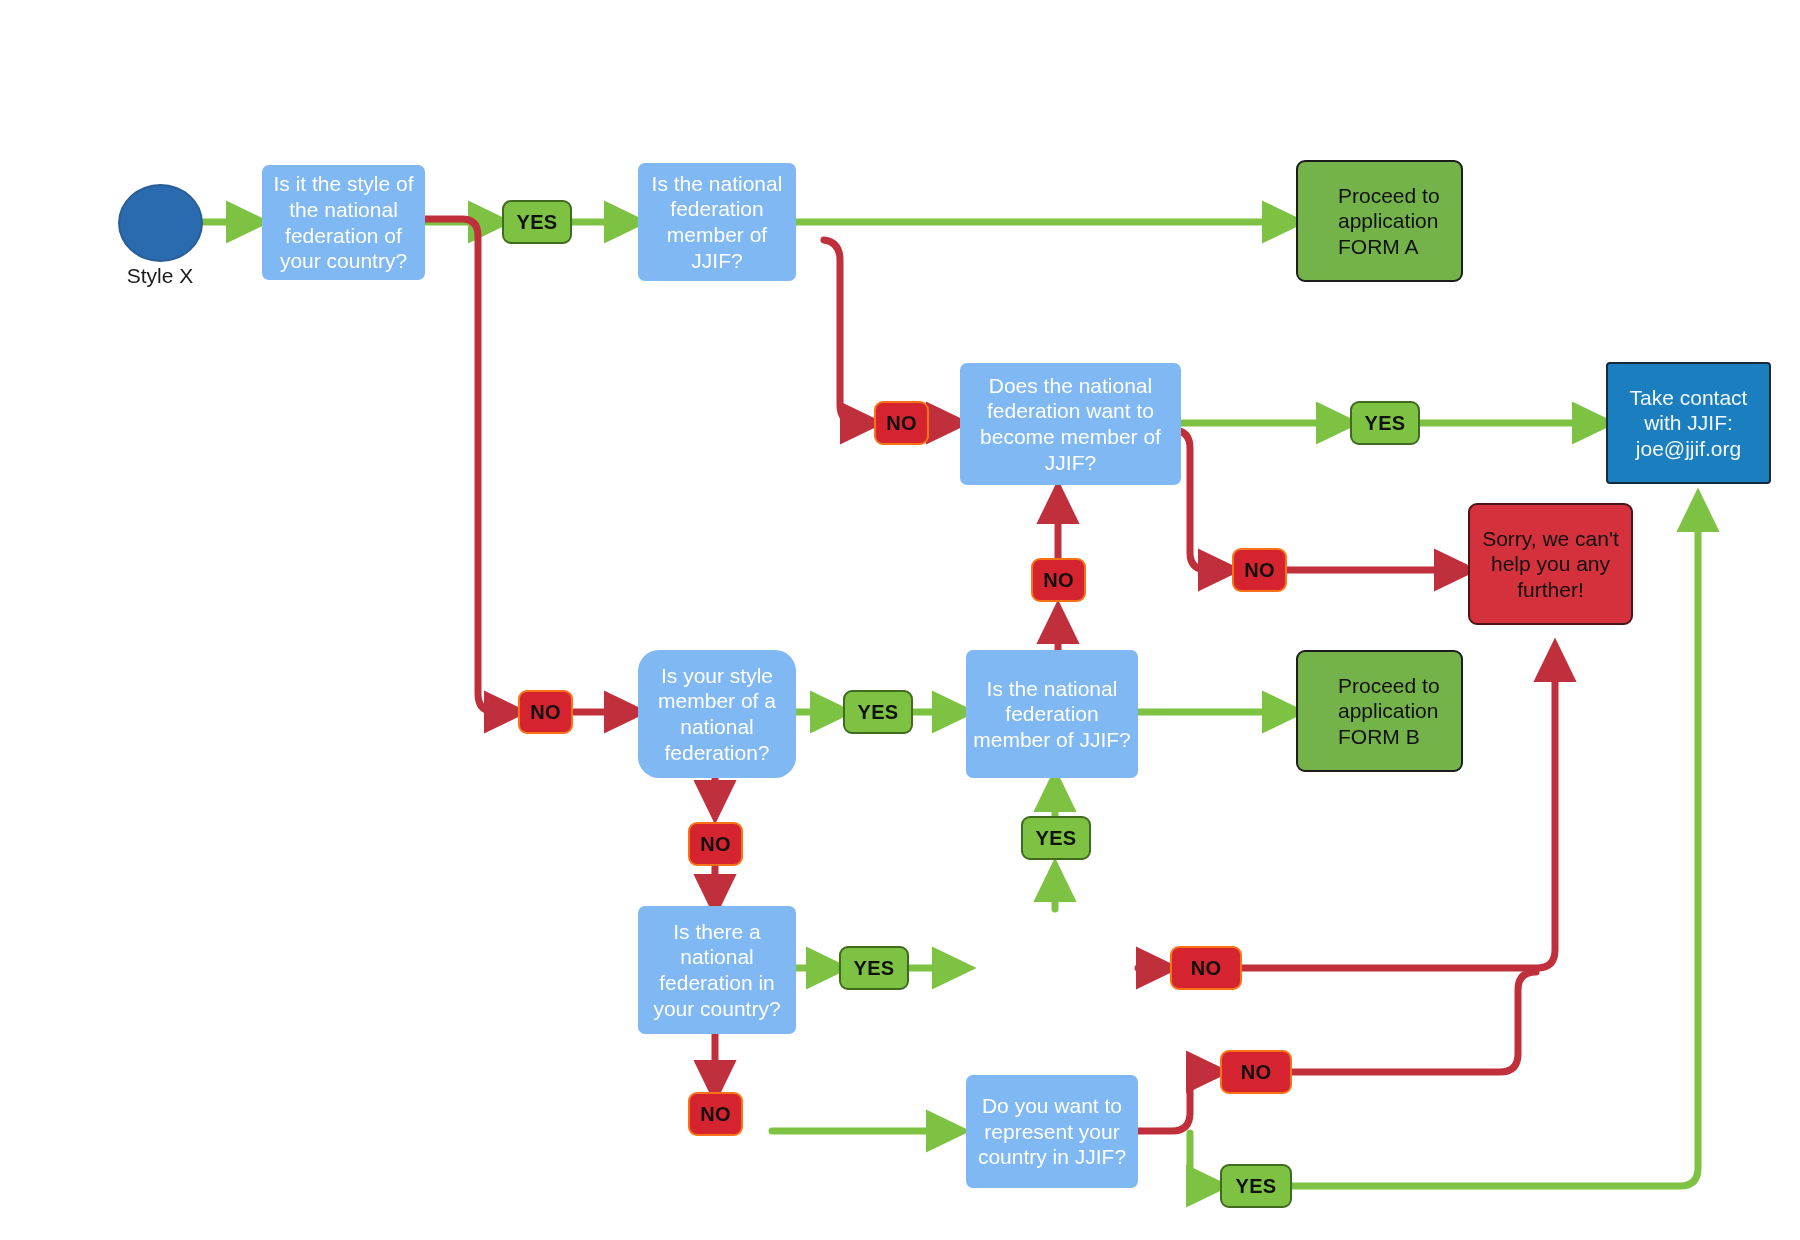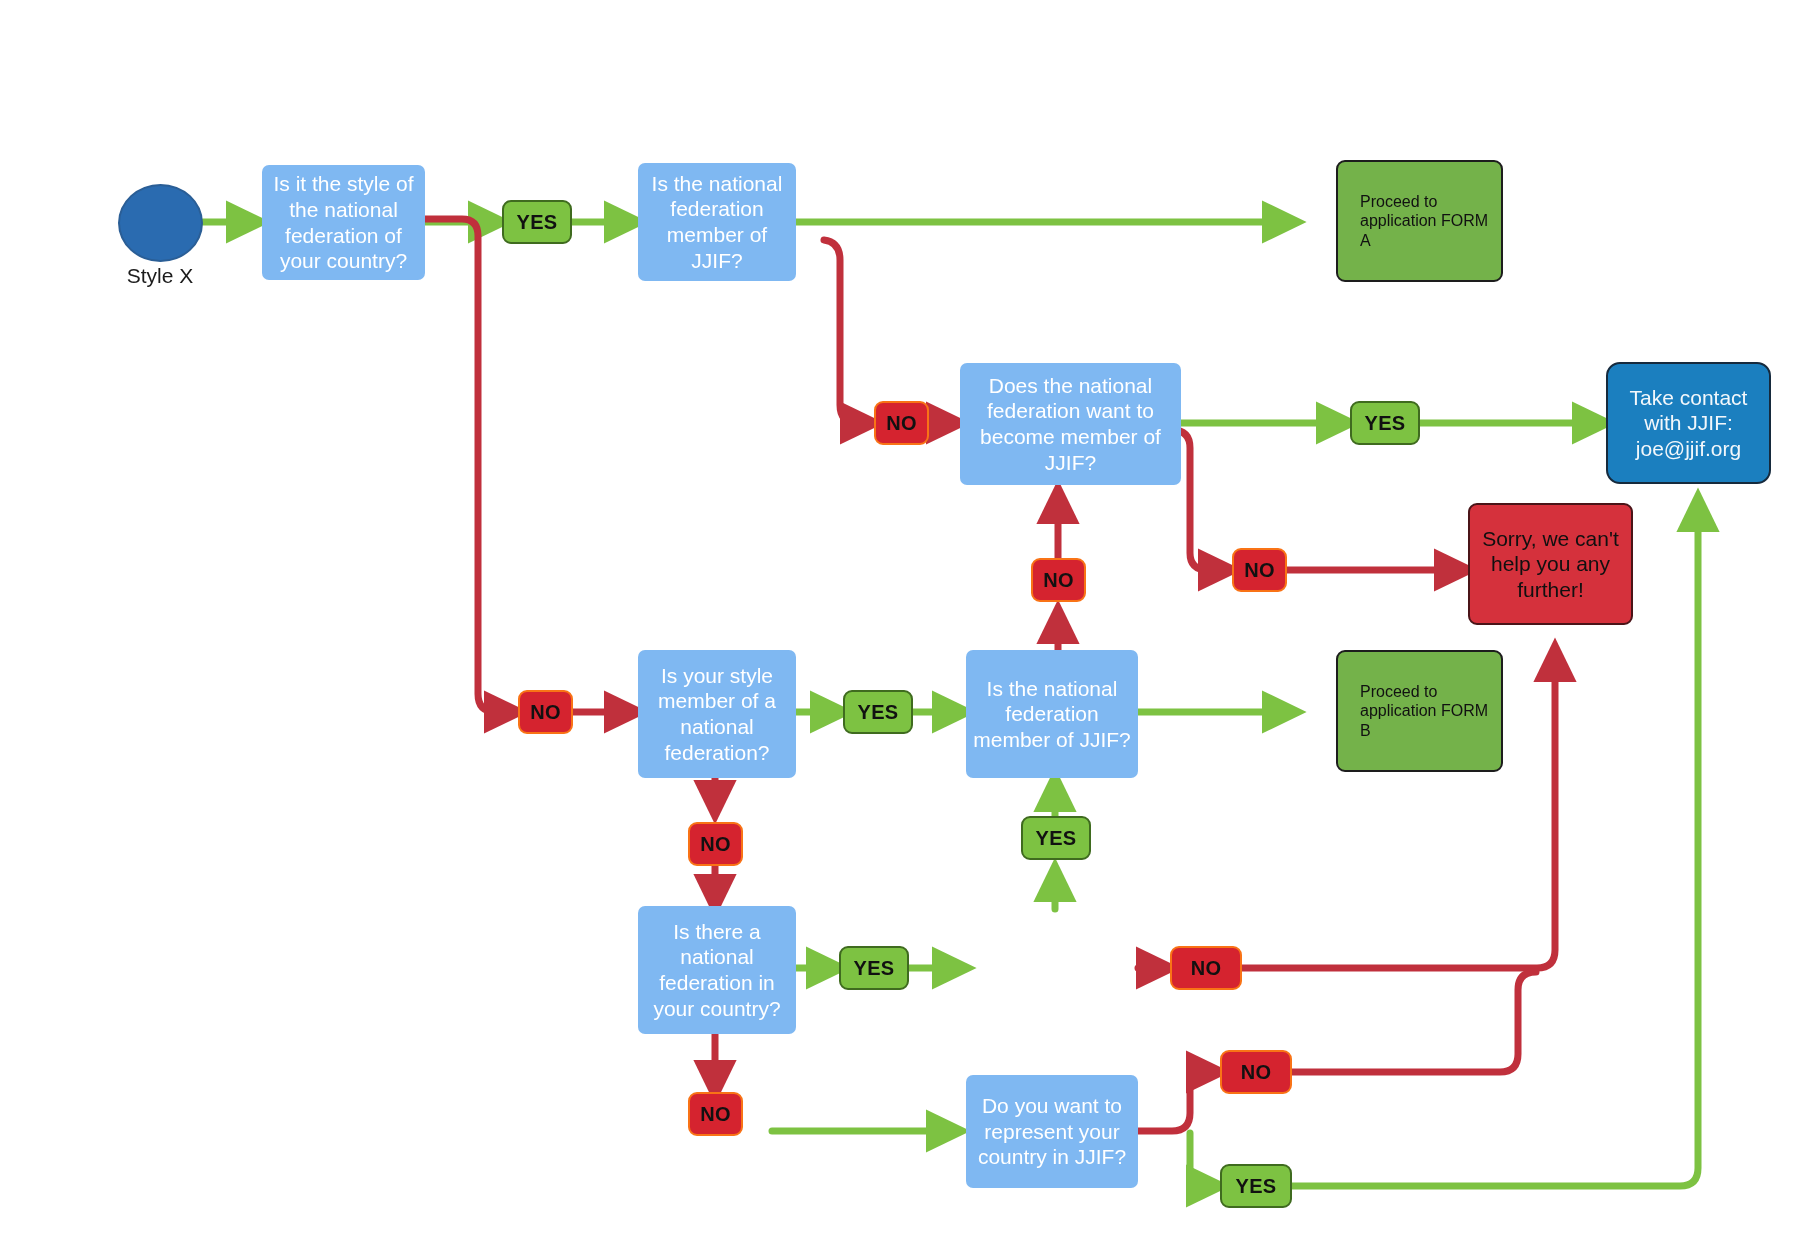--- a/index.html
+++ b/index.html
@@ -53,30 +53,29 @@
     font-size: 21px;
     color: #1b1b1b;
     text-align: center;
     white-space: nowrap;
   }
   .node.terminal-green {
     background: #74B24A;
     border: 2.5px solid #1d1d1d;
     border-radius: 9px;
     color: #111111;
-    font-size: 16px;
+    font-size: 21px;
     text-align: left;
     justify-content: flex-start;
-    padding-left: 22px;
-    margin-left: 40px;
+    padding-left: 40px;
   }
   .node.terminal-blue {
     background: #1B7FBF;
     border: 2.5px solid #162a3d;
-    border-radius: 14px;
+    border-radius: 4px;
     color: #f2f7fb;
     font-size: 21px;
     padding: 4px 8px;
   }
   .node.terminal-red {
     background: #D5313C;
     border: 2.5px solid #4a1418;
     border-radius: 9px;
     color: #101010;
     font-size: 21px;
@@ -180,21 +179,21 @@
 
   <div class="node start-ellipse" style="left:118px; top:184px; width:85px; height:78px;"></div>
   <div class="start-label" style="left:85px; top:264px; width:150px;">Style X</div>
 
   <div class="node decision" style="left:262px; top:165px; width:163px; height:115px;">Is it the style of the national federation of your country?</div>
 
   <div class="node decision" style="left:638px; top:163px; width:158px; height:118px;">Is the national federation member of JJIF?</div>
 
   <div class="node decision" style="left:960px; top:363px; width:221px; height:122px;">Does the national federation want to become member of JJIF?</div>
 
-  <div class="node decision" style="left:638px; top:650px; width:158px; height:128px;">Is your style member of a national federation?</div>
+  <div class="node decision" style="left:638px; top:650px; width:158px; height:128px;border-radius:21px;">Is your style member of a national federation?</div>
 
   <div class="node decision" style="left:966px; top:650px; width:172px; height:128px;">Is the national federation member of JJIF?</div>
 
   <div class="node decision" style="left:638px; top:906px; width:158px; height:128px;">Is there a national federation in your country?</div>
 
 
   <div class="node decision" style="left:966px; top:1075px; width:172px; height:113px;">Do you want to represent your country in JJIF?</div>
 
   <div class="node terminal-green" style="left:1296px; top:160px; width:167px; height:122px;">Proceed to application FORM A</div>
 

